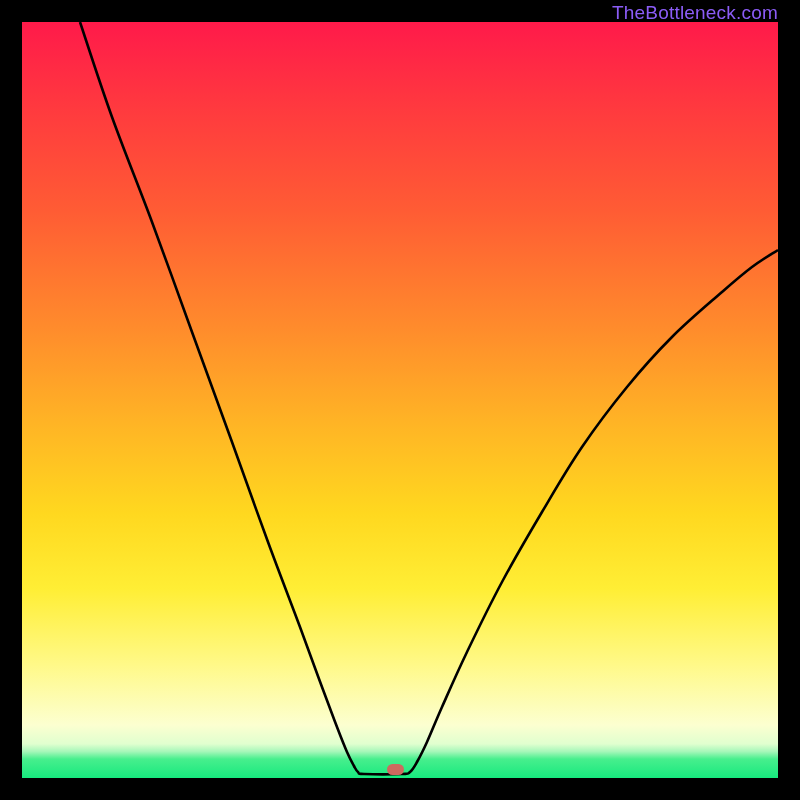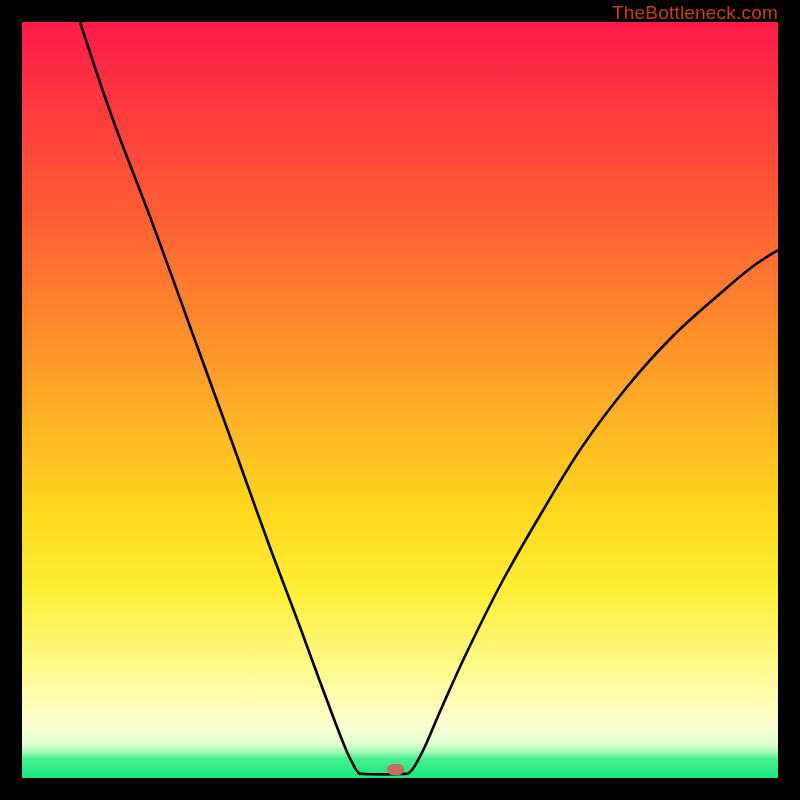--- a/index.html
+++ b/index.html
@@ -38,21 +38,21 @@
       #e0ffcf 95.5%,
       #a6f7b9 96.5%,
       #47ef8d 97.5%,
       #17e97e 100%
     );
   }
   .watermark {
     position: absolute;
     top: 2px;
     right: 22px;
-    color: #c2410c;
+    color: #8b5cf6;
     font-family: Arial, Helvetica, sans-serif;
     font-size: 19px;
     letter-spacing: 0.2px;
     z-index: 3;
   }
   svg.curve {
     position: absolute;
     left: 0;
     top: 0;
     width: 756px;

